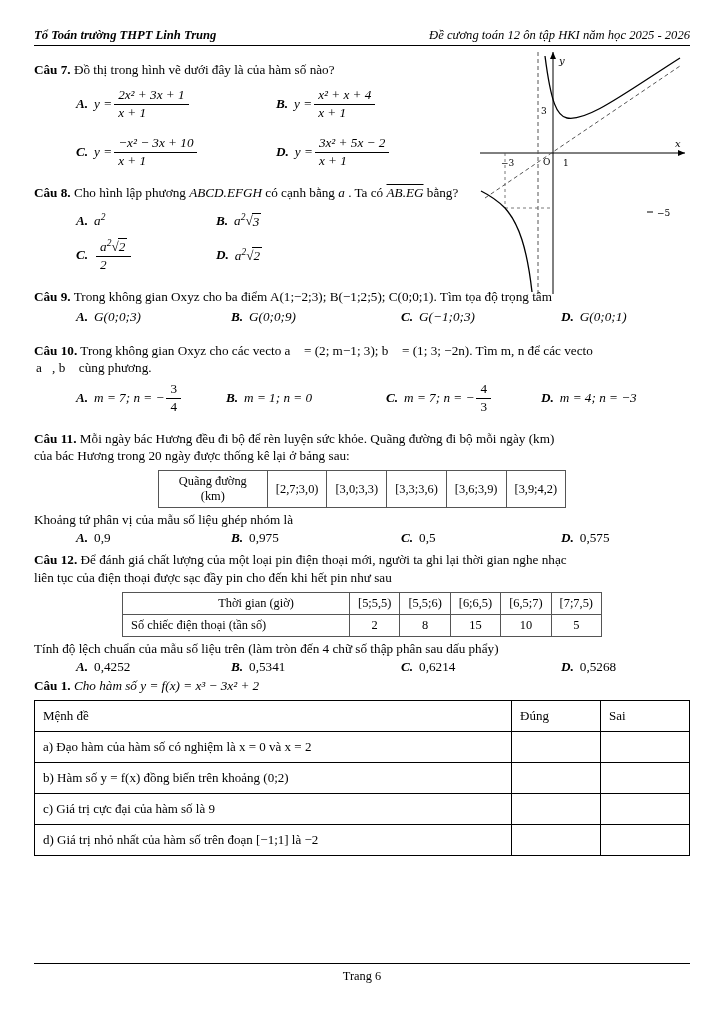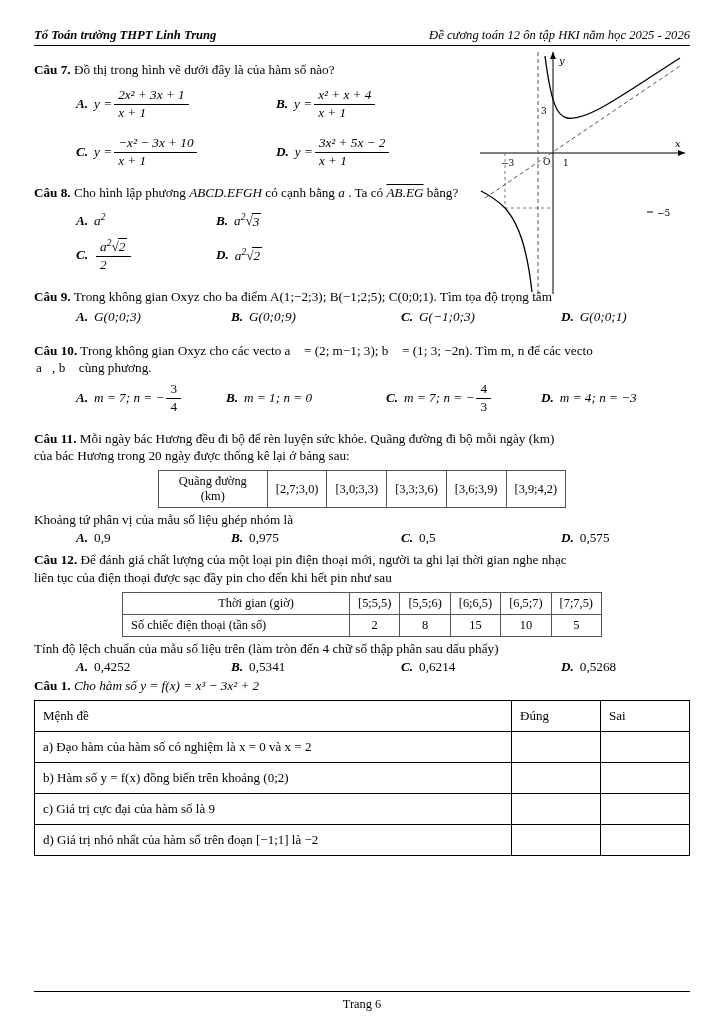--- a/index.html
+++ b/index.html
@@ -40,21 +40,21 @@
   .tbl-wrap { display:flex; justify-content:center; margin:6px 0 4px 0; }
 
   table.tf { border-collapse:collapse; width:100%; margin-top:6px; }
   table.tf td { border:1px solid #000; padding:7px 8px; font-size:13px; }
   table.tf .c2 { width:72px; text-align:left; }
   table.tf .c3 { width:72px; text-align:left;margin-left:24px; }
 
   .four { display:flex; margin-top:3px; }
   .four > div { display:flex; align-items:center; }
 
-  .foot { position:absolute; left:34px; right:34px; bottom:12px; text-align:center; font-size:12.4px; }
+  .foot { position:absolute; left:34px; right:34px; bottom:40px; text-align:center; font-size:12.4px; }
   .foot-rule { border-top:1px solid #000; margin-bottom:5px; }
 </style>
 </head>
 <body>
 
 <div class="page">
 
   <div class="hdr">
     <div class="left">Tổ Toán trường THPT Linh Trung</div>
     <div class="right">Đề cương toán 12 ôn tập HKI năm học 2025 - 2026</div>

